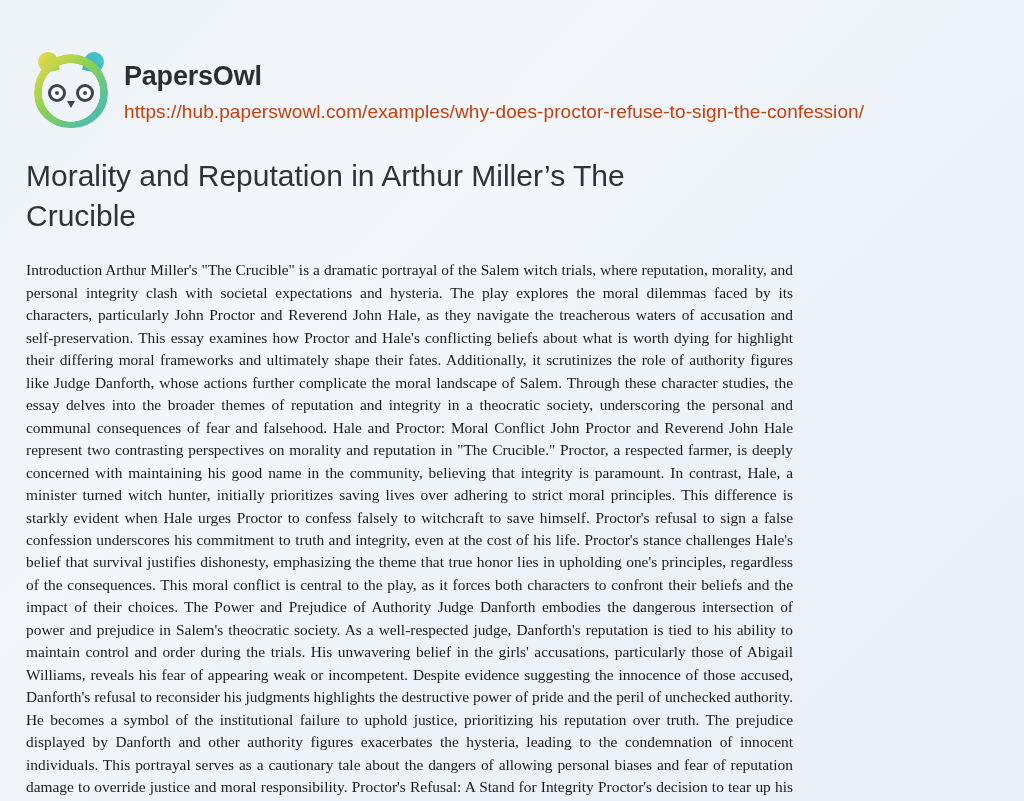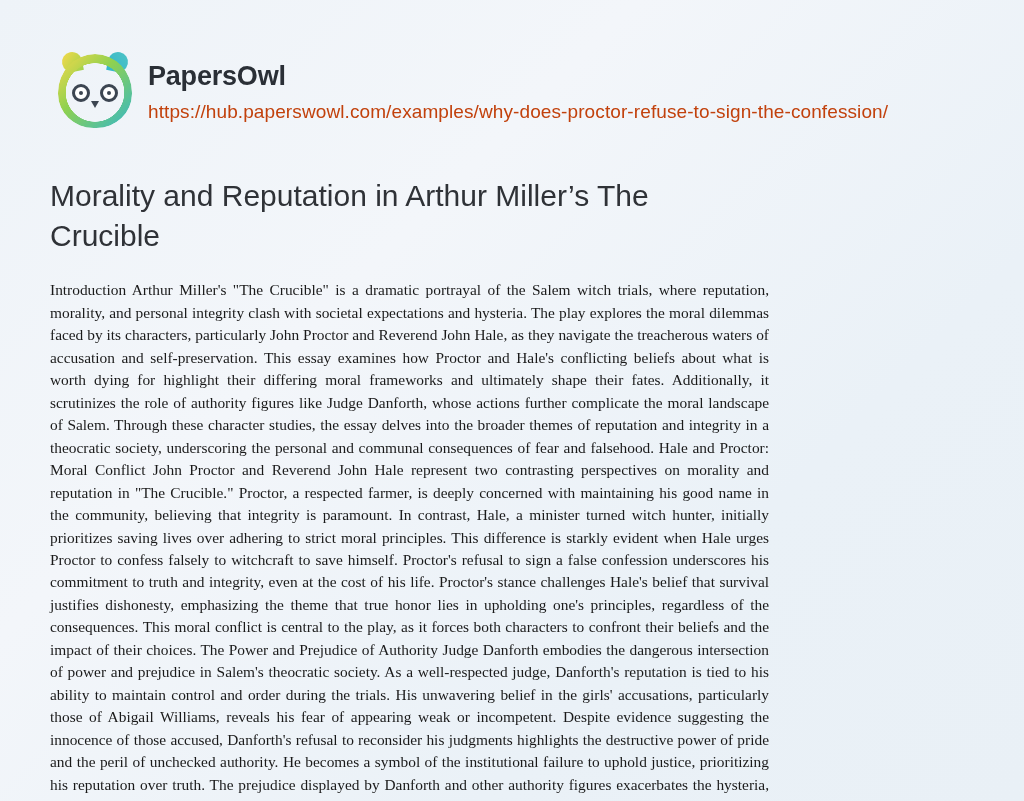--- a/index.html
+++ b/index.html
@@ -11,21 +11,21 @@
     height: 801px;
     background: linear-gradient(135deg, #eef3f8 0%, #f3f6fa 35%, #eaf1f7 70%, #e9f0f6 100%);
     font-family: "Liberation Serif", serif;
     overflow: hidden;
   }
   .page {
     position: relative;
     width: 821px;
     height: 801px;
     box-sizing: border-box;
-    padding: 0 48px;
+    padding: 0 24px;
   }
   .header {
     display: flex;
     align-items: flex-start;
     padding-top: 52px;
     padding-left: 10px;
   }
   .logo {
     width: 74px;
     height: 74px;
@@ -51,21 +51,21 @@
     color: #c2410c;
     margin-top: 9px;
     letter-spacing: 0.1px;
     white-space: nowrap;
   }
   .doc-title {
     font-family: "Liberation Sans", sans-serif;
     font-size: 30px;
     color: #2f3237;
     line-height: 1.32;
-    margin-top: 48px;
+    margin-top: 28px;
     margin-left: 2px;
     max-width: 640px;
     font-weight: normal;
   }
   .doc-body {
     font-family: "Liberation Serif", serif;
     font-size: 15.4px;
     line-height: 1.46;
     color: #1a1a1a;
     text-align: justify;

